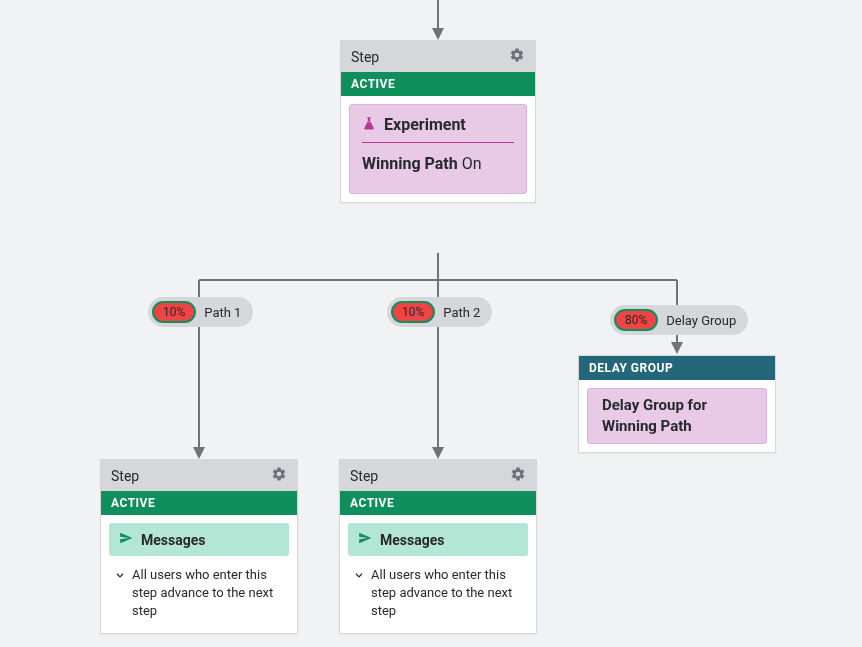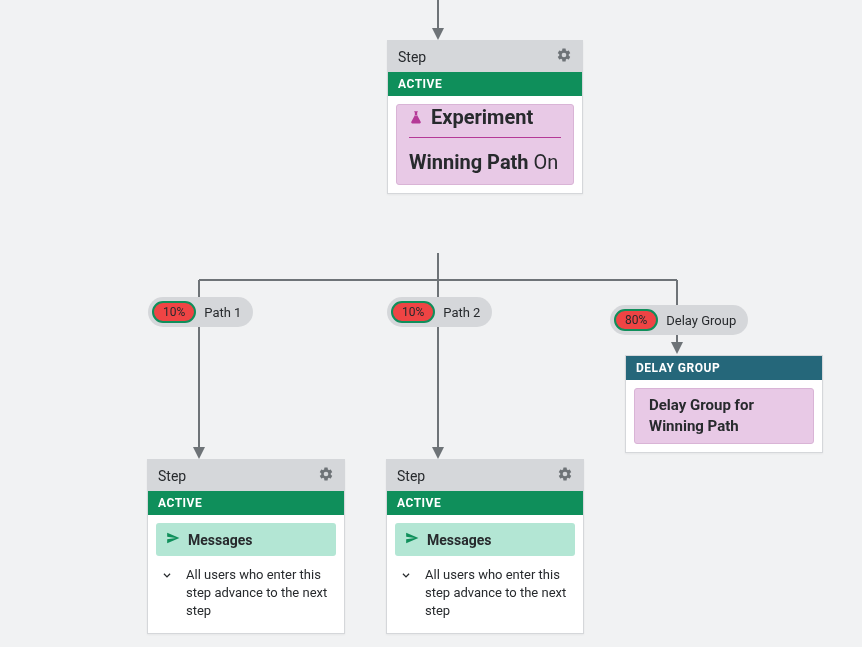--- a/index.html
+++ b/index.html
@@ -15,21 +15,20 @@
     position: absolute;
     top: 0; left: 0;
     width: 862px; height: 647px;
     pointer-events: none;
   }
   .card {
     position: absolute;
     background: #fff;
     border: 1px solid #d5d7da;
     box-shadow: 0 1px 2px rgba(0,0,0,0.05);
-    margin-left: 47px;
   }
   .card-header {
     background: #d5d7da;
     display: flex;
     justify-content: space-between;
     align-items: center;
     padding: 6px 10px;
     font-size: 14px;
     color: #272a2d;
   }
@@ -44,23 +43,23 @@
   .status-bar.teal {
     background: #25677a;
   }
   .card-body {
     padding: 8px;
   }
   .inner-panel {
     background: #e8c9e6;
     border: 1px solid #d9b4d6;
     border-radius: 3px;
-    padding: 0 12px;
-    color: #272a2d;
-    font-size: 20px;
+    padding: 10px 12px;
+    color: #272a2d;
+    font-size: 16px;
   }
   .inner-panel .title-row {
     display: flex;
     align-items: center;
     gap: 8px;
     font-weight: 700;
     padding-bottom: 8px;
     border-bottom: 1px solid #b53997;
     margin-bottom: 10px;
     color: #272a2d;
@@ -100,21 +99,21 @@
     gap: 8px;
     padding: 8px 10px;
     font-weight: 700;
     font-size: 14px;
     color: #272a2d;
     margin-bottom: 10px;
   }
   .advance-row {
     display: flex;
     align-items: flex-start;
-    gap: 12px;
+    gap: 5px;
     font-size: 13px;
     color: #272a2d;
     padding: 0 4px 4px 4px;
     line-height: 1.4;
   }
   .gear-icon, .flask-icon, .plane-icon, .arrow-icon {
     flex-shrink: 0;
   }
   .delay-panel {
     background: #e8c9e6;

